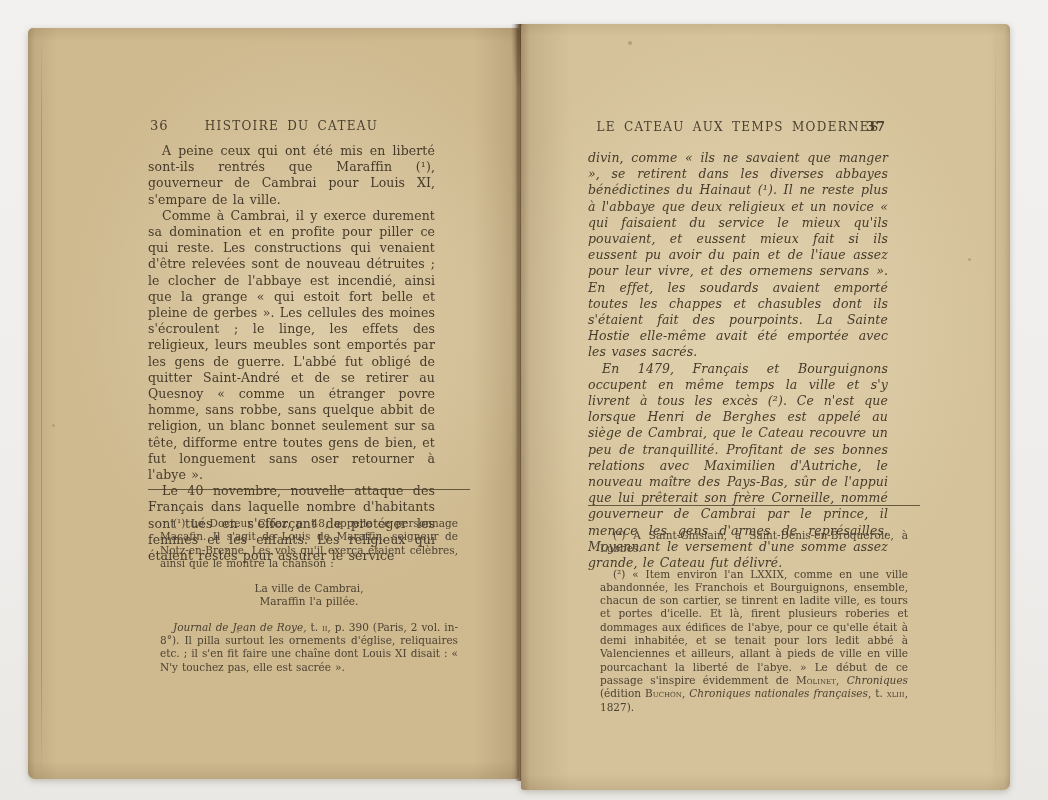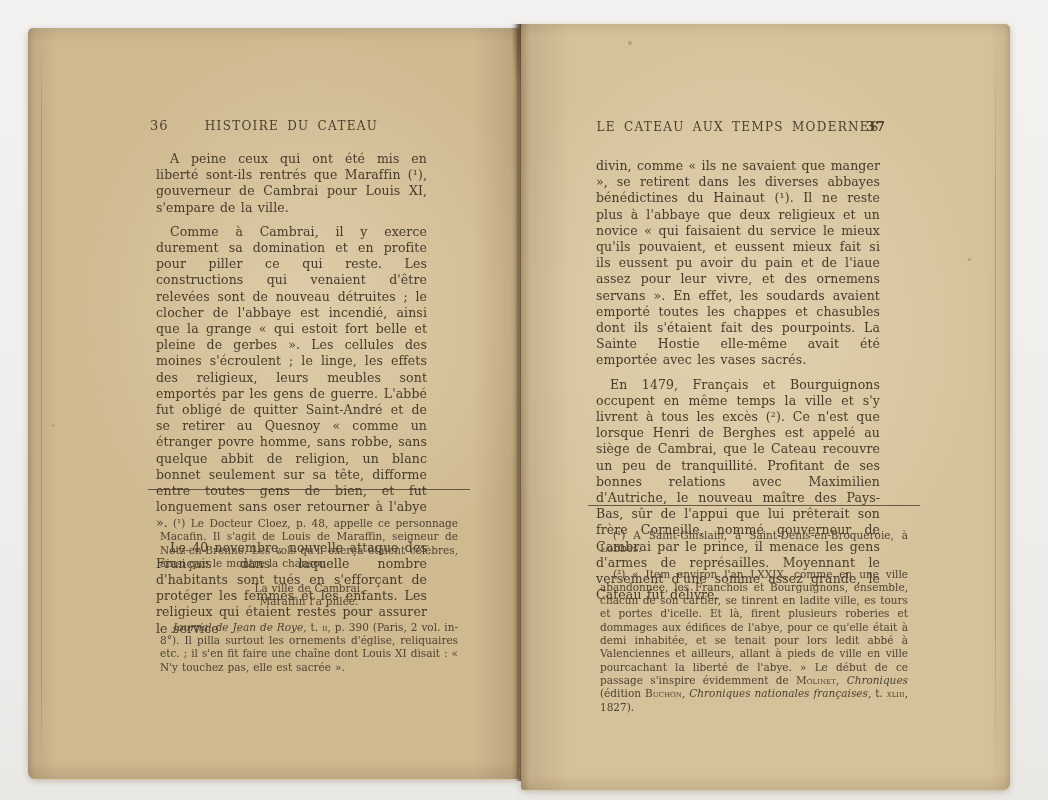--- a/index.html
+++ b/index.html
@@ -42,21 +42,21 @@
     background:radial-gradient(ellipse at 50% 0%, rgba(78,56,30,0.55), rgba(78,56,30,0) 70%);}
 
   .running-head{position:absolute;color:#4a3f2e;}
   .head-title{display:block;text-align:center;font-size:12px;letter-spacing:1.3px;word-spacing:3px;}
   .page-num{position:absolute;top:-1px;font-size:13px;letter-spacing:1px;}
   .page-left .page-num{left:2px;}
   .page-right .page-num{right:2px;font-weight:bold;}
 
   .main-text{position:absolute;text-align:justify;color:#463b2b;
     font-size:12.5px;line-height:16.2px;word-spacing:1.2px;letter-spacing:0.1px;}
-  .main-text p{margin:8px;}
+  .main-text p{margin:0;}
   .main-text p.indent{text-indent:14px;}
 
   .fn-rule{position:absolute;height:0;border-top:1px solid rgba(72,58,38,0.78);}
   .footnotes{position:absolute;text-align:justify;color:#4d4233;
     font-size:10.5px;line-height:13.3px;word-spacing:0.6px;}
   .footnotes p{margin:12px;}
   .footnotes p.indent{text-indent:13px;}
   .verse{text-align:center;line-height:13.3px;}
   .seg-i{font-style:italic;}
   .seg-sc{font-variant:small-caps;}
@@ -91,21 +91,21 @@
     <div class="speck" style="left:24px;top:396px;width:3px;height:3px;opacity:.35;"></div>
   </div>
 
   <div class="spine"></div>
 
   <div class="page page-right">
     <div class="running-head" style="top:96px;left:67px;width:300px;">
       <span class="head-title">LE CATEAU AUX TEMPS MODERNES</span>
       <span class="page-num">37</span>
     </div>
-    <div class="main-text" style="top:126px;left:67px;width:300px;height:355px;">
+    <div class="main-text" style="top:126px;left:67px;width:300px;height:355px;font-style:italic;">
       <p>divin, comme « ils ne savaient que manger », se retirent dans les diverses abbayes bénédictines du Hainaut (¹). Il ne reste plus à l'abbaye que deux religieux et un novice « qui faisaient du service le mieux qu'ils pouvaient, et eussent mieux fait si ils eussent pu avoir du pain et de l'iaue assez pour leur vivre, et des ornemens servans ». En effet, les soudards avaient emporté toutes les chappes et chasubles dont ils s'étaient fait des pourpoints. La Sainte Hostie elle-même avait été emportée avec les vases sacrés.</p>
       <p class="indent">En 1479, Français et Bourguignons occupent en même temps la ville et s'y livrent à tous les excès (²). Ce n'est que lorsque Henri de Berghes est appelé au siège de Cambrai, que le Cateau recouvre un peu de tranquillité. Profitant de ses bonnes relations avec Maximilien d'Autriche, le nouveau maître des Pays-Bas, sûr de l'appui que lui prêterait son frère Corneille, nommé gouverneur de Cambrai par le prince, il menace les gens d'armes de représailles. Moyennant le versement d'une somme assez grande, le Cateau fut délivré.</p>
     </div>
     <div class="fn-rule" style="top:481px;left:67px;width:332px;"></div>
     <div class="footnotes" style="top:493px;left:67px;width:332px;">
       <p class="indent">(¹) A Saint-Ghislain, à Saint-Denis-en-Broqueroie, à Lobbes.</p>
       <p class="indent"><span>(²) « Item environ l'an LXXIX, comme en une ville abandonnée, les Franchois et Bourguignons, ensemble, chacun de son cartier, se tinrent en ladite ville, es tours et portes d'icelle. Et là, firent plusieurs roberies et dommages aux édifices de l'abye, pour ce qu'elle était à demi inhabitée, et se tenait pour lors ledit abbé à Valenciennes et ailleurs, allant à pieds de ville en ville pourcachant la liberté de l'abye. » Le début de ce passage s'inspire évidemment de </span><span class="seg-sc">Molinet</span><span>, </span><span class="seg-i">Chroniques</span><span> (édition </span><span class="seg-sc">Buchon</span><span>, </span><span class="seg-i">Chroniques nationales françaises</span><span>, t. </span><span class="seg-sc">xliii</span><span>, 1827).</span></p>
     </div>
     <div class="speck" style="left:107px;top:17px;width:4px;height:4px;opacity:.45;"></div>
     <div class="speck" style="left:447px;top:234px;width:3px;height:3px;opacity:.4;"></div>

